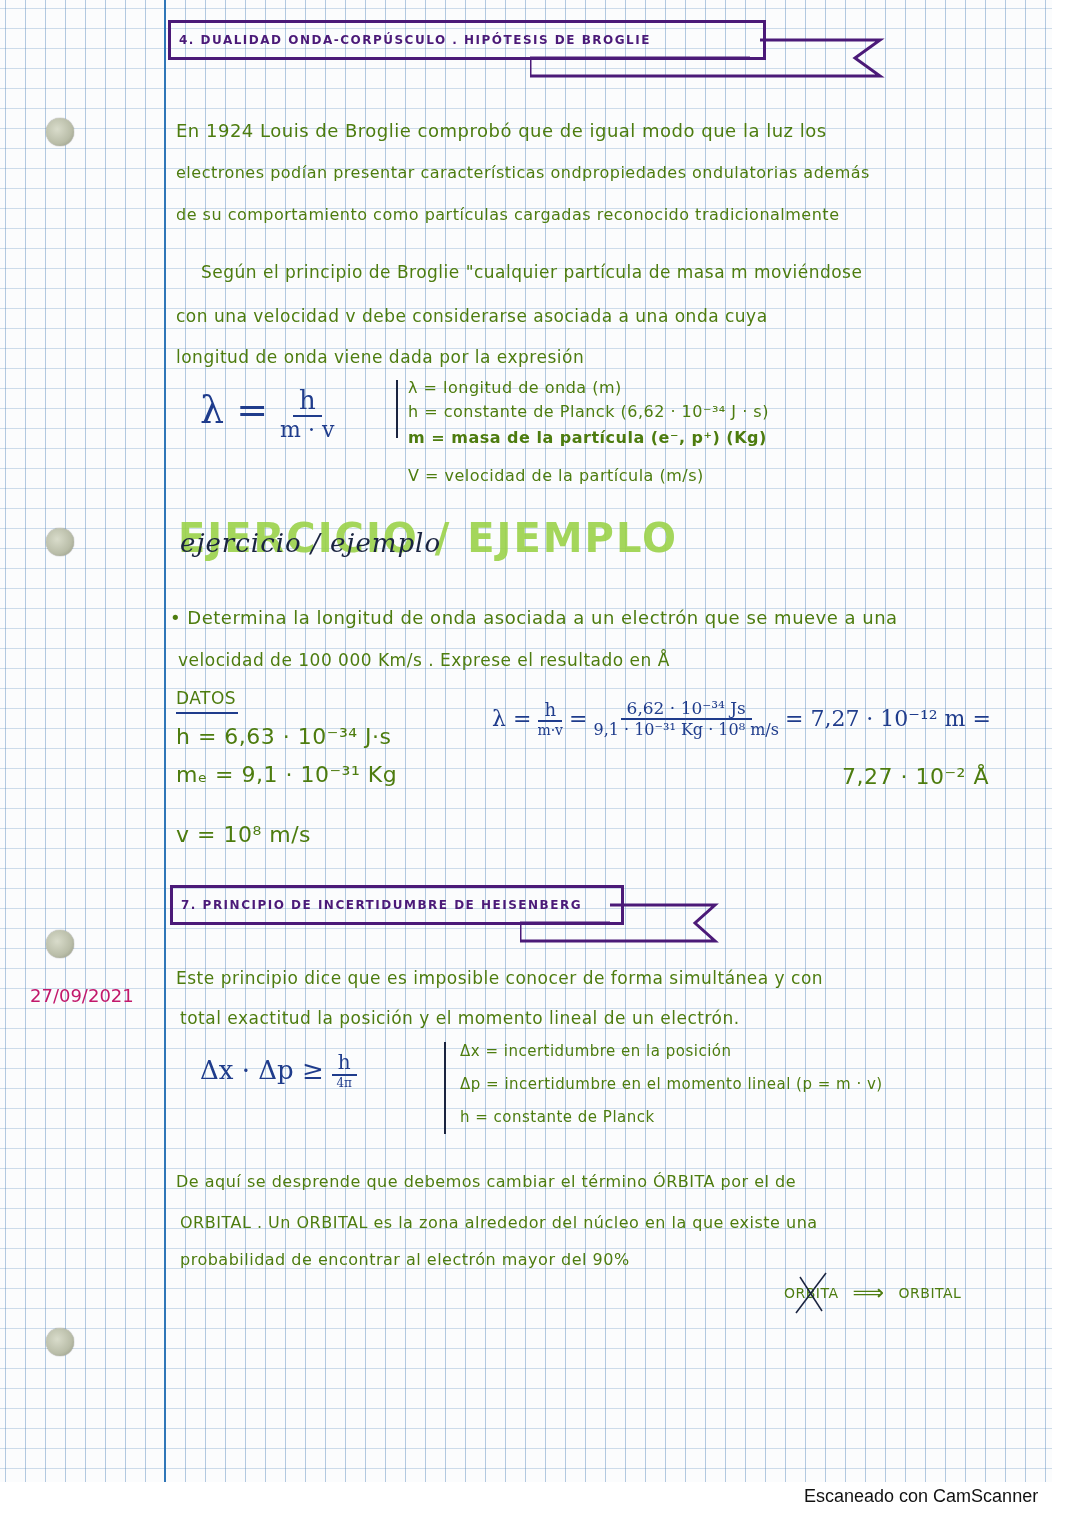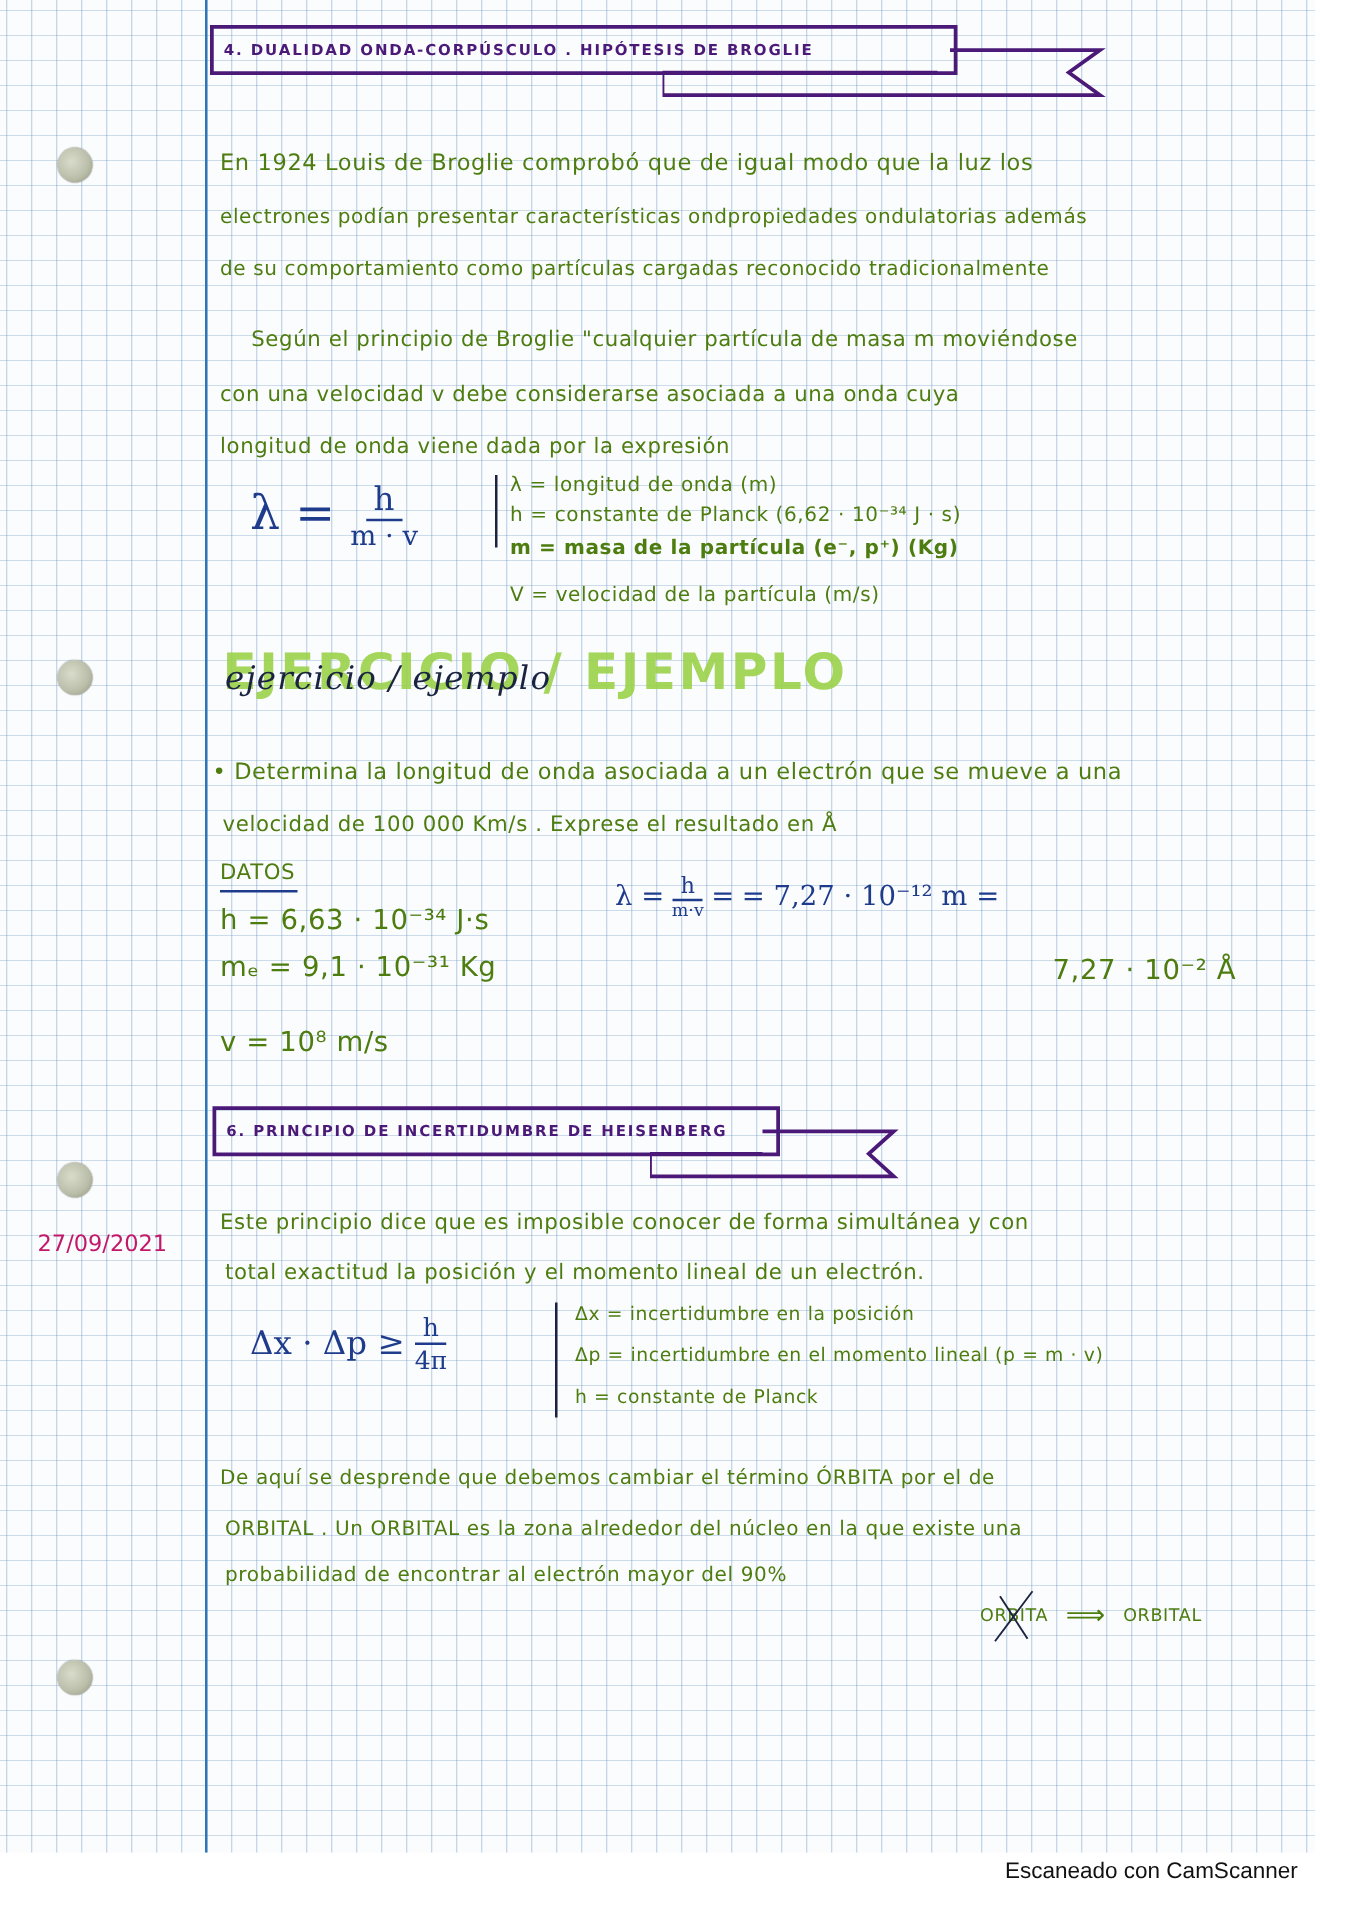--- a/index.html
+++ b/index.html
@@ -108,41 +108,45 @@
 <div class="hw" style="left:176px; top:762px; font-size:22px;">mₑ = 9,1 · 10⁻³¹ Kg</div>
 <div class="hw" style="left:176px; top:822px; font-size:22px;">v = 10⁸ m/s</div>
 
 <div class="big-formula" style="left:492px; top:698px; font-size:22px; display:flex; align-items:center; gap:6px;">
   <span>λ =</span>
   <span class="frac">
     <span class="num" style="font-size:18px">h</span>
     <span style="font-size:14px">m·v</span>
   </span>
   <span>=</span>
+  <span class="frac">
+    <span class="num" style="font-size:17px">6,62 · 10⁻³⁴ Js</span>
+    <span style="font-size:16px">9,1 · 10⁻³¹ Kg · 10⁸ m/s</span>
+  </span>
   <span style="font-size:22px">= 7,27 · 10⁻¹² m =</span>
 </div>
 <div class="hw" style="left:842px; top:764px; font-size:22px;">7,27 · 10⁻² Å</div>
 
 <div class="banner" style="left:170px; top:885px; width:432px; height:34px;">
-  <span>6. PRINCIPIO DE INCERTIDUMBRE DE HEISENBERG</span>
+  <span>7. PRINCIPIO DE INCERTIDUMBRE DE HEISENBERG</span>
 </div>
 <svg class="tail" style="left:520px; top:895px" width="200" height="50">
   <polyline points="90,10 195,10 175,28 195,46 0,46 0,28 90,28" fill="none" stroke="#4b1a78" stroke-width="3"></polyline>
 </svg>
 
 <div class="date">27/09/2021</div>
 
 <div class="hw" style="left:176px; top:968px; font-size:17px;">Este principio dice que es imposible conocer de forma simultánea y con</div>
 <div class="hw" style="left:180px; top:1008px; font-size:17px;">total exactitud la posición y el momento lineal de un electrón.</div>
 
 <div class="big-formula" style="left:200px; top:1050px; font-size:26px; display:flex; align-items:center; gap:8px;">
   <span>Δx · Δp ≥</span>
   <span class="frac">
     <span class="num" style="font-size:20px">h</span>
-    <span style="font-size:20px">4π</span>
+    <span style="font-size:12px">4π</span>
   </span>
 </div>
 <div class="brace-line" style="left:444px; top:1042px; height:92px;"></div>
 <div class="hw" style="left:460px; top:1042px; font-size:15px;text-align:right;">Δx = incertidumbre en la posición</div>
 <div class="hw" style="left:460px; top:1075px; font-size:15px;">Δp = incertidumbre en el momento lineal (p = m · v)</div>
 <div class="hw" style="left:460px; top:1108px; font-size:15px;">h = constante de Planck</div>
 
 <div class="hw" style="left:176px; top:1172px; font-size:16px;">De aquí se desprende que debemos cambiar el término ÓRBITA por el de</div>
 <div class="hw" style="left:180px; top:1213px; font-size:16px;">ORBITAL . Un ORBITAL es la zona alrededor del núcleo en la que existe una</div>
 <div class="hw" style="left:180px; top:1250px; font-size:16px;">probabilidad de encontrar al electrón mayor del 90%</div>

